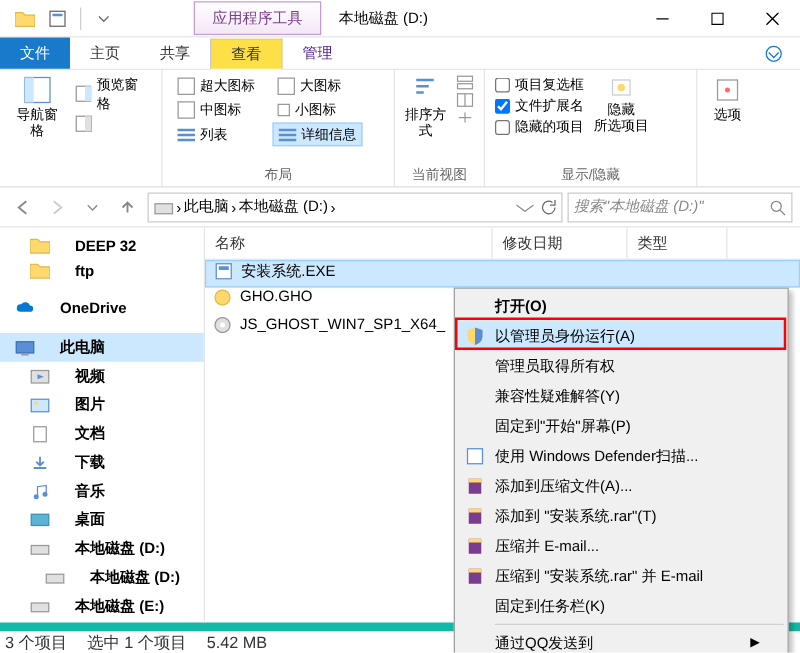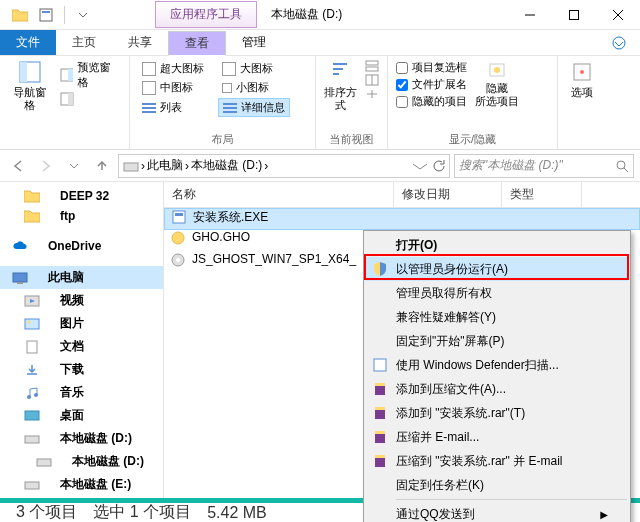--- a/index.html
+++ b/index.html
@@ -15,22 +15,22 @@
 
 .context-tab { background: linear-gradient(#fff, #f3e7f6); border: 1px solid #c99bd6; color: #7a3c8f; padding: 4px 14px; font-size: 12px; margin-left: 60px; }
 .title-text { margin-left: 14px; font-size: 12px; }
 .win-controls { margin-left: auto; display: flex; }
 .win-btn { width: 44px; height: 28px; display: flex; align-items: center; justify-content: center; }
 
 
 .tabs { display: flex; height: 26px; border-bottom: 1px solid #e5e5e5; }
 .tab { padding: 4px 16px; font-size: 12px; color: #333; display: flex; align-items: center; }
 .tab.file { background: #1979ca; color: #fff; }
-.tab.active { border: 1px solid #ccc; border-bottom: 1px solid #fff; background: #c4b5fd; position: relative; top: 1px; }
-.tab.manage { color: #000000; }
+.tab.active { border: 1px solid #ccc; border-bottom: 1px solid #fff; background: #fde047; position: relative; top: 1px; }
+.tab.manage { color: #4c1d95; }
 .help-icon { margin-left: auto; margin-right: 8px; width: 26px; display: flex; align-items: center; justify-content: center; color: #1979ca; }
 
 
 .ribbon { height: 94px; display: flex; background: #fff; border-bottom: 1px solid #ddd; }
 .ribbon-group { border-right: 1px solid #e5e5e5; padding: 4px 8px 2px; display: flex; flex-direction: column; }
 .ribbon-group-content { flex: 1; display: flex; align-items: flex-start; gap: 8px; }
 .ribbon-group-label { text-align: center; font-size: 11px; color: #666; padding-top: 2px; }
 .bigbtn { display: flex; flex-direction: column; align-items: center; gap: 2px; width: 44px; }
 .bigbtn-txt { font-size: 11px; text-align: center; line-height: 1.2; }
 .btn-stack { display: flex; flex-direction: column; gap: 2px; }
@@ -73,21 +73,21 @@
 .context-menu { position: absolute; left: 363px; top: 230px; width: 268px; background: #f0f0f0; border: 1px solid #a0a0a0; box-shadow: 3px 3px 4px rgba(0,0,0,0.25); padding: 2px; font-size: 12px; }
 .menu-item { display: flex; align-items: center; height: 24px; padding: 0 20px 0 30px; position: relative; }
 .menu-item.bold { font-weight: bold; }
 .menu-item.hl { background: #cce8ff; }
 .menu-item .arrow { margin-left: auto; font-size: 10px; }
 .menu-sep { height: 1px; background: #d0d0d0; margin: 2px 1px 2px 30px; }
 .menu-icon { position: absolute; left: 6px; width: 16px; height: 16px; }
 .highlight-box { position: absolute; border: 2px solid #ff0000; pointer-events: none; }
 
 
-.statusbar { height: 24px; border-top: 5px solid #14b8a6; display: flex; align-items: center; padding: 0 16px; font-size: 16px; gap: 16px; color: #333; }
+.statusbar { height: 24px; border-top: 7px solid #14b8a6; display: flex; align-items: center; padding: 0 4px; font-size: 13px; gap: 16px; color: #333; }
 </style>
 </head>
 <body>
 
 <div class="titlebar">
   <div class="qat">
     <div class="qat-btn">
       <svg class="folder-icon" viewBox="0 0 16 14">
           <path d="M0 2h6l2 2h8v9H0z" fill="#ffd86e" stroke="#e6b84a"></path>
         </svg>

